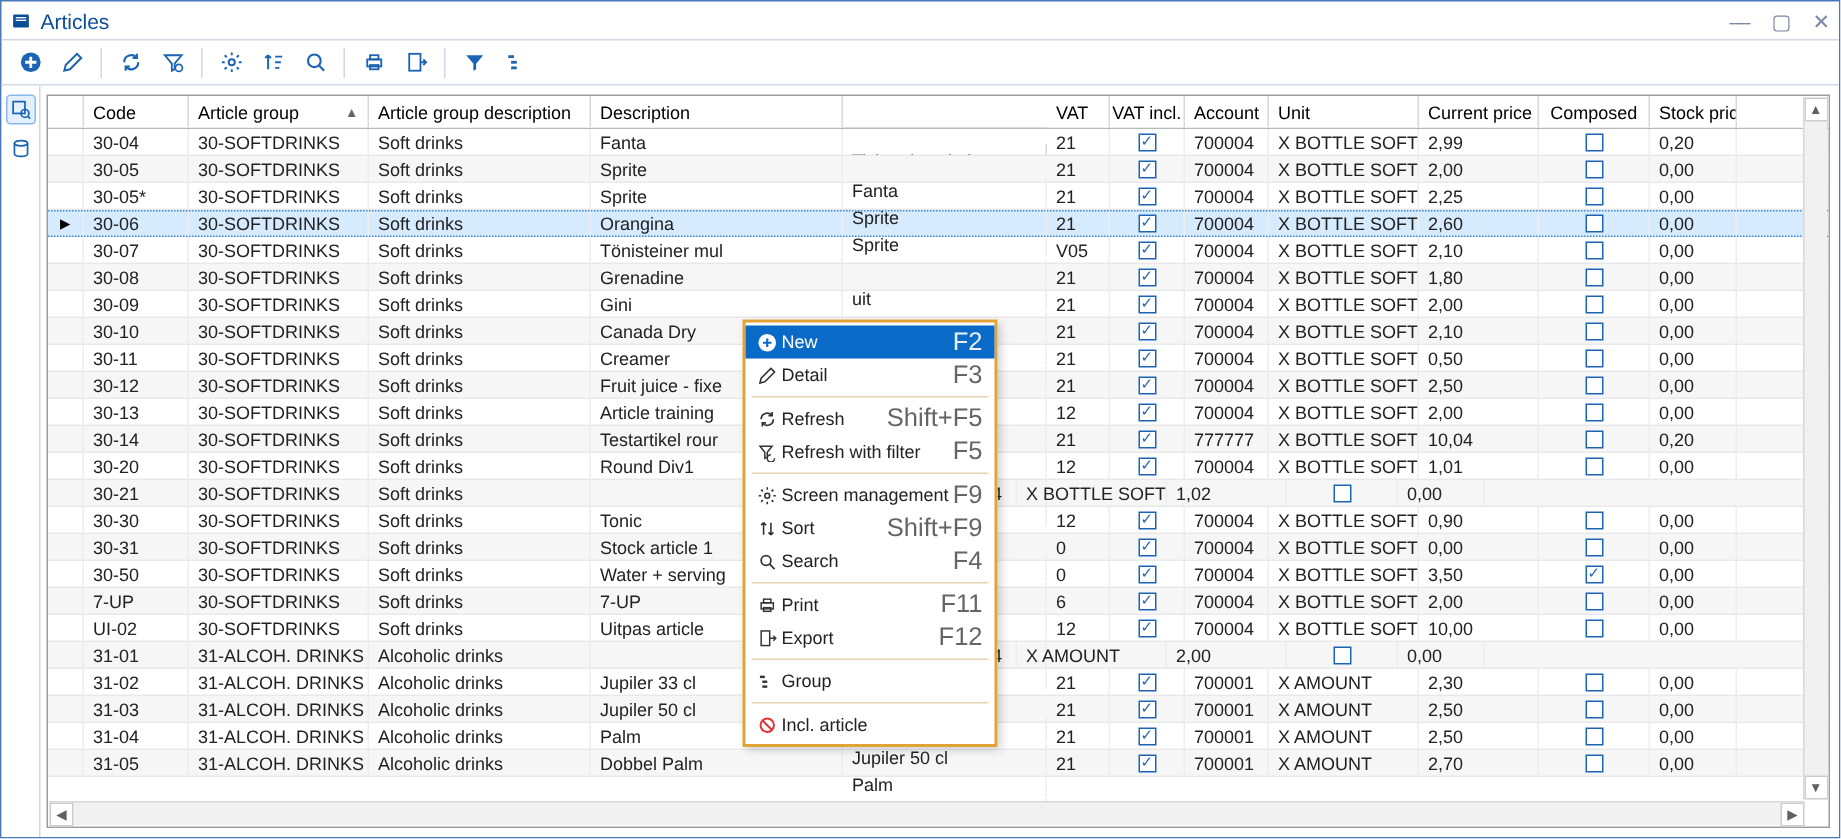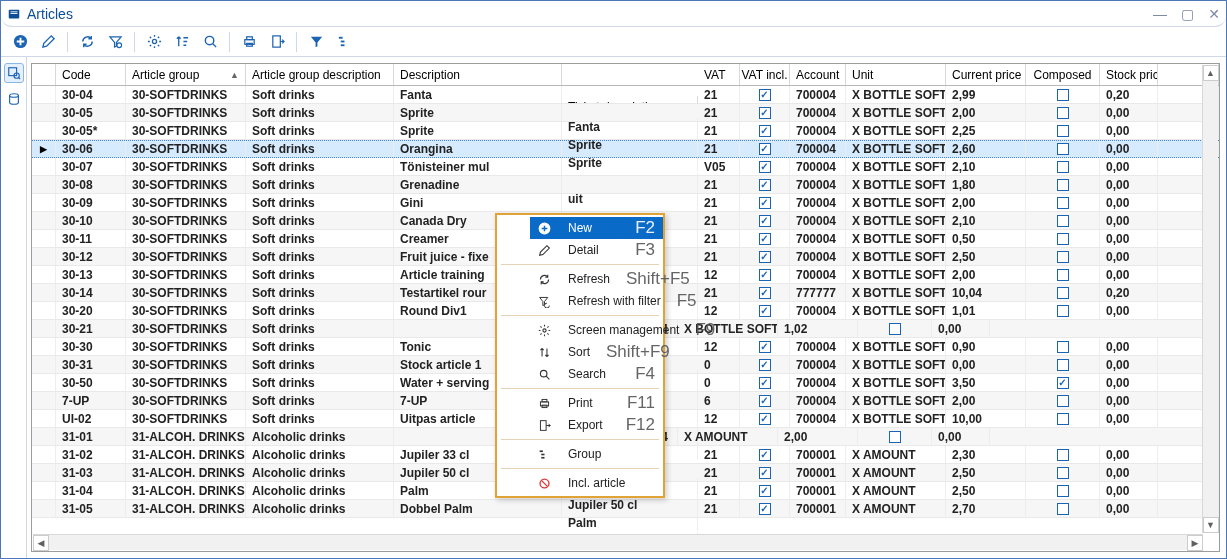--- a/index.html
+++ b/index.html
@@ -1,35 +1,35 @@
 <!DOCTYPE html>
 <html><head>
 <meta charset="utf-8">
 <style>
   * { box-sizing: border-box; }
   html, body { margin:0; padding:0; font-family: "Segoe UI", Tahoma, sans-serif; font-size:12px; color:#222; background:#fff; }
   .window { width:1227px; height:559px; border:1px solid #4a78b8; position:relative; background:#fff; display:flex; flex-direction:column; }
-  .titlebar { height:26px; display:flex; align-items:center; padding:12px 6px; color:#0b4e97; font-size:14px; border-bottom:1px solid #d0d7e5;border-radius:11px; }
+  .titlebar { height:26px; display:flex; align-items:center; padding:12px 6px; color:#0b4e97; font-size:14px; border-bottom:1px solid #d0d7e5; }
   .title-icon { width:14px; height:14px; margin-right:6px; display:inline-flex; align-items:center; justify-content:center; }
   .title-text { flex:1; }
   .win-btns { display:flex; gap:14px; color:#7b8aa6; }
   .win-btn { cursor:pointer; font-size:14px; line-height:1; }
   .toolbar { height:30px; display:flex; align-items:center; padding:0 8px; gap:6px; border-bottom:1px solid #d0d7e5; }
   .tbtn { width:22px; height:22px; display:inline-flex; align-items:center; justify-content:center; color:#1b63b3; border-radius:3px; cursor:pointer; }
   .tbtn svg { width:15px; height:15px; }
   .sep { width:1px; height:20px; background:#d0d7e5; margin:0 2px; }
   .body { flex:1; display:flex; overflow:hidden; position:relative; }
   .sidebar { width:26px; background:#fff; border-right:1px solid #d0d7e5; display:flex; flex-direction:column; align-items:center; padding-top:6px; gap:6px; }
   .side-tab { width:20px; height:20px; display:flex; align-items:center; justify-content:center; color:#1b63b3; cursor:pointer; border-radius:3px; }
   .side-tab.active { background:#e5f0ff; border:1px solid #8bb6e8; }
   .grid-wrap { flex:1; position:relative; overflow:hidden; border:1px solid #9c9c9c; margin:6px 6px 6px 4px; }
   .grid { display:flex; flex-direction:column; height:100%; }
   .ghead { display:flex; background:#fff; border-bottom:1px solid #b8b8b8; height:22px; flex-shrink:0; }
   .ghead .cell { font-weight:400; color:#000; background:#fff; border-right:1px solid #d8d8d8; display:flex; align-items:center; padding:0 6px; overflow:hidden; white-space:nowrap; }
-  .gbody { flex:1; overflow:hidden;font-weight:bold; }
+  .gbody { flex:1; overflow:hidden; }
   .row { display:flex; height:18px; border-bottom:1px solid #e9e9e9; }
   .row:nth-child(even) { background:#f6f6f6; }
   .row.selected { background:#d7ebff !important; border-top:1px dotted #4286d0; border-bottom:1px dotted #4286d0; }
   .cell { border-right:1px solid #ededed; padding:0 6px; display:flex; align-items:center; overflow:hidden; white-space:nowrap; height:100%; }
   .ind { width:24px; flex-shrink:0; justify-content:center; padding:0; }
   .c-code { width:70px; }
   .c-grp { width:120px; }
   .c-grpd { width:148px;text-align:center; }
   .c-desc { width:168px; }
   .c-ticket { width:136px;margin-top:32px; }
@@ -43,21 +43,21 @@
   .c-end { flex:1; }
   .chk { width:12px; height:12px; border:1px solid #1b63b3; display:inline-flex; align-items:center; justify-content:center; background:#fff; }
   .chk.checked::after { content:"✓"; color:#1b63b3; font-size:10px; line-height:1; }
   .indicator-arrow { color:#000; font-size:9px; }
   .sort-ind { margin-left:auto; color:#666; font-size:9px; }
   .vscroll-ghost { position:absolute; right:1px; top:1px; bottom:18px; width:16px; background:#f1f1f1; border-left:1px solid #d8d8d8; display:flex; flex-direction:column; align-items:center; justify-content:space-between; }
   .hscroll-ghost { position:absolute; left:1px; right:16px; bottom:1px; height:16px; background:#f1f1f1; border-top:1px solid #d8d8d8; display:flex; align-items:center; justify-content:space-between; }
   .sbtn { width:16px; height:16px; display:flex; align-items:center; justify-content:center; color:#606060; font-size:9px; border:1px solid #ccc; background:#fff; }
   
   .menu { position:absolute; top:156px; left:494px; width:170px; background:#fff; border:2px solid #e2a336; box-shadow:2px 2px 6px rgba(0,0,0,0.2); padding:2px 0; z-index:50; }
-  .mitem { height:22px; display:flex; align-items:center; padding:0 8px 0 6px; gap:16px; cursor:pointer;margin-left:33px; }
+  .mitem { height:22px; display:flex; align-items:center; padding:0 8px 0 6px; gap:2px; cursor:pointer; }
   .mitem.sel { background:#0a6ac8; color:#fff; }
   .micon { width:16px; height:16px; display:flex; align-items:center; justify-content:center; flex-shrink:0; }
   .micon svg { width:13px; height:13px; }
   .mlabel { flex:1; white-space:nowrap; }
   .mshort { color:inherit; opacity:0.9; font-size:17px; }
   .mitem:not(.sel) .mshort { color:#555; }
   .mdiv { height:1px; background:#e5d3b4; margin:3px 4px; }
   .blue { color:#1b63b3; }
 </style>
 </head>

